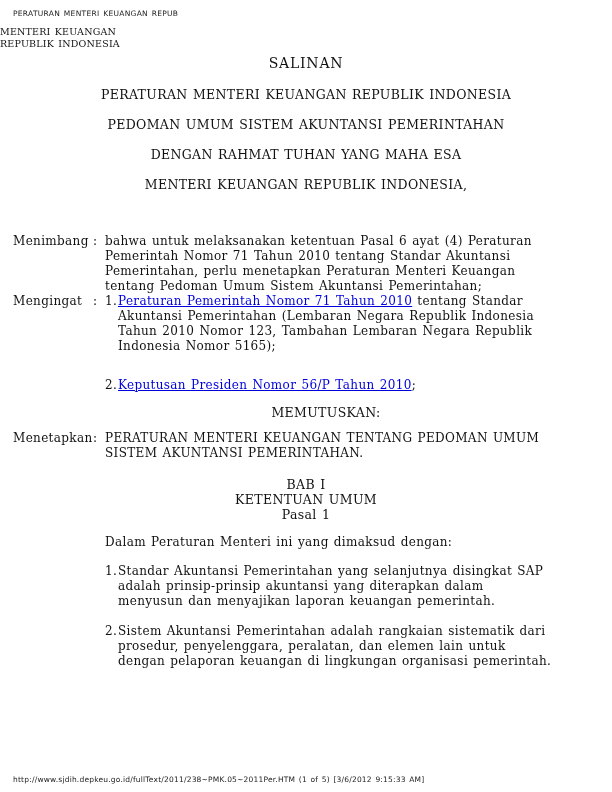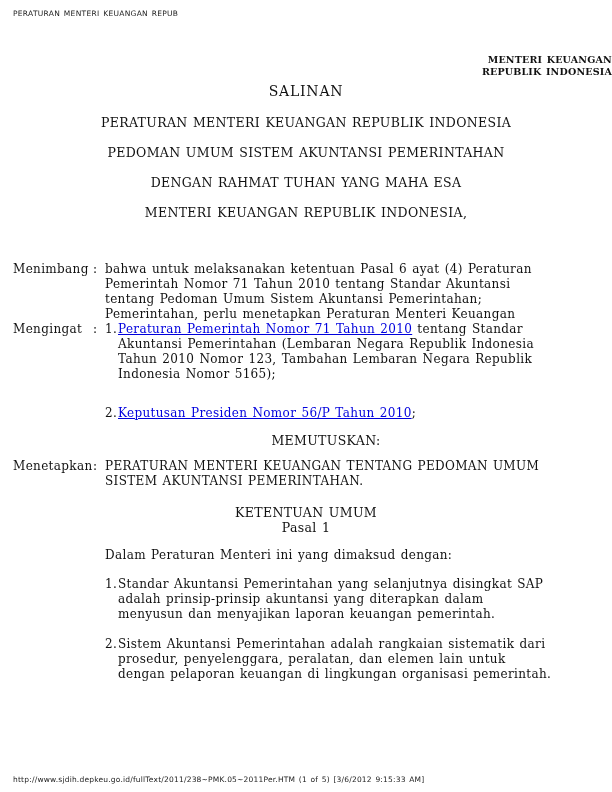--- a/index.html
+++ b/index.html
@@ -15,22 +15,22 @@
     line-height:15px;
     letter-spacing:0.35px;
     word-spacing:1px;
   }
   .print-header {
     position:absolute; left:13px; top:6px;
     font-family:"DejaVu Sans","Liberation Sans",sans-serif;
     font-size:7.5px; letter-spacing:0.3px; word-spacing:1px; color:#222222;
   }
   .letterhead {
-    padding-top:26px; text-align:right;
-    font-weight:bold; font-size:9.5px; line-height:11.5px; letter-spacing:0.2px;margin-top:28px;
+    padding-top:26px; text-align:left;
+    font-weight:normal; font-size:9.5px; line-height:11.5px; letter-spacing:0.2px;
   }
   .salinan {
     margin-top:6px; text-align:center;
     font-size:14px; line-height:16px; letter-spacing:0.8px;
   }
   .doc-title { margin-top:16px; text-align:center; font-size:12.5px; line-height:15px; }
   .center-p { margin:15px 0 0 0; text-align:center; font-size:12.5px; }
   .center-p.mt16 { margin-top:16px; }
   .center-p.mt12 { margin-top:12px;margin-left:40px; }
   .center-block { margin-top:16px; text-align:center; font-size:12.5px; line-height:15px; }
@@ -79,22 +79,22 @@
   <div class="center-p">PEDOMAN UMUM SISTEM AKUNTANSI PEMERINTAHAN</div>
   <div class="center-p">DENGAN RAHMAT TUHAN YANG MAHA ESA</div>
   <div class="center-p">MENTERI KEUANGAN REPUBLIK INDONESIA,</div>
 
   <div class="clause mt-menimbang">
     <div class="label">Menimbang</div>
     <div class="colon">:</div>
     <div class="ctext">
       <div>bahwa untuk melaksanakan ketentuan Pasal 6 ayat (4) Peraturan</div>
       <div>Pemerintah Nomor 71 Tahun 2010 tentang Standar Akuntansi</div>
+      <div>Pemerintahan, perlu menetapkan Peraturan Menteri Keuangan</div>
       <div>tentang Pedoman Umum Sistem Akuntansi Pemerintahan;</div>
-      <div>Pemerintahan, perlu menetapkan Peraturan Menteri Keuangan</div>
     </div>
   </div>
 
   <div class="clause mt-mengingat">
     <div class="label">Mengingat</div>
     <div class="colon">:</div>
     <div class="ctext">
 
       <div class="li">
         <div class="num">1.</div>
@@ -121,20 +121,21 @@
   <div class="clause mt-menetapkan">
     <div class="label">Menetapkan</div>
     <div class="colon">:</div>
     <div class="ctext">
       <div>PERATURAN MENTERI KEUANGAN TENTANG PEDOMAN UMUM</div>
       <div>SISTEM AKUNTANSI PEMERINTAHAN.</div>
     </div>
   </div>
 
   <div class="center-block">
+    <div>BAB I</div>
     <div>KETENTUAN UMUM</div>
     <div>Pasal 1</div>
   </div>
 
   <div class="body-block mt13">Dalam Peraturan Menteri ini yang dimaksud dengan:</div>
 
   <div class="body-block">
 
     <div class="li mt14">
       <div class="num">1.</div>

